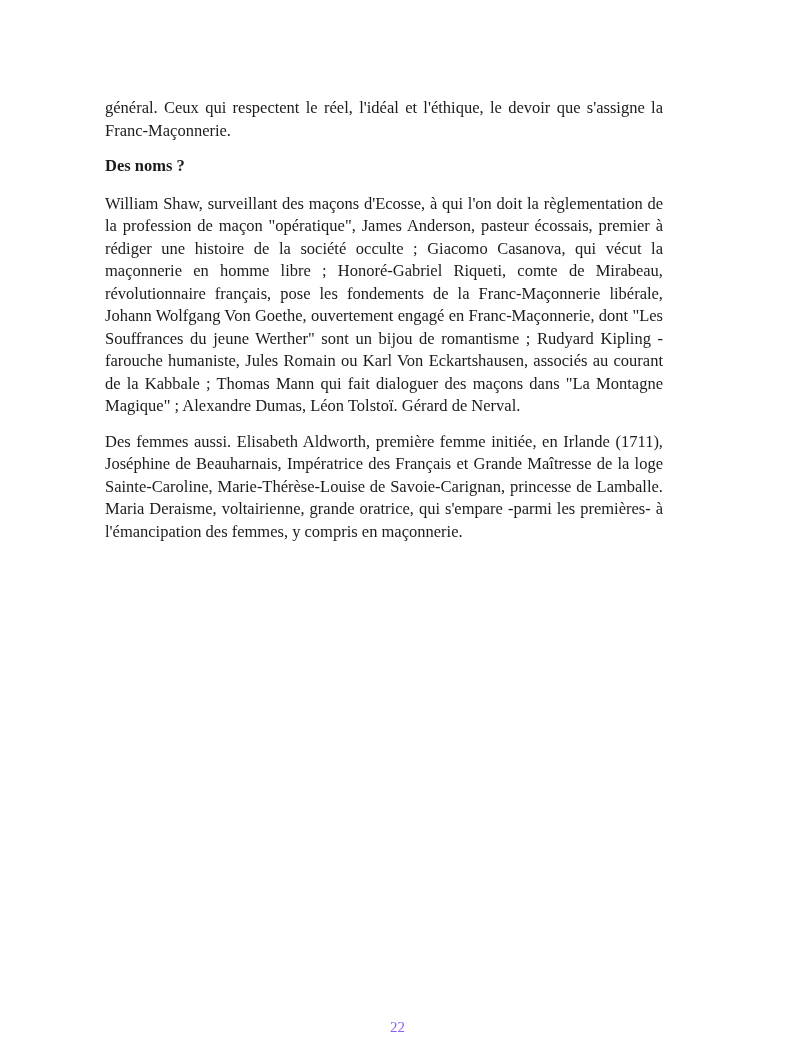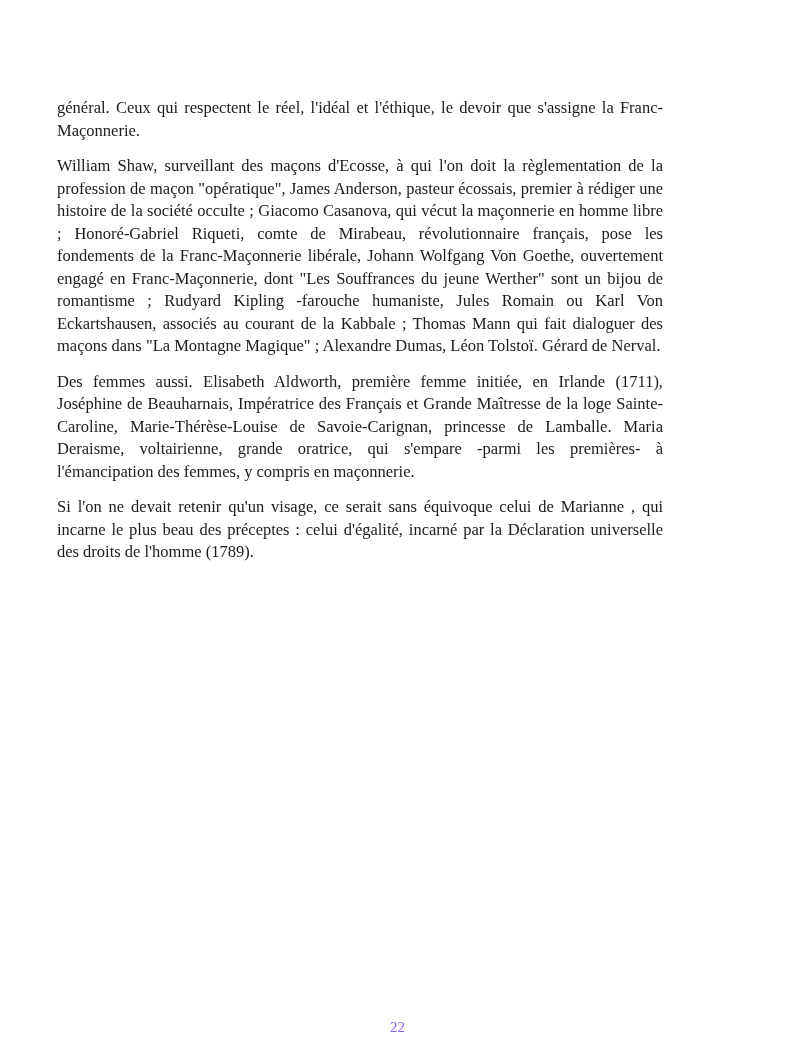--- a/index.html
+++ b/index.html
@@ -6,21 +6,21 @@
     margin: 0;
     padding: 0;
     background: #ffffff;
   }
   .page {
     position: relative;
     width: 795px;
     height: 1063px;
     background: #ffffff;
     box-sizing: border-box;
-    padding: 97px 132px 0 57px;
+    padding: 97px 132px 0 105px;
     font-family: "Liberation Serif", "DejaVu Serif", serif;
     color: #1b1b1b;
   }
   .page p {
     margin: 0 0 13px 0;
     font-size: 16.5px;
     line-height: 22.5px;
     text-align: justify;
     text-justify: inter-word;
   }
@@ -39,17 +39,17 @@
     text-align: center;
     font-size: 15px;
     color: #8b5cf6;
   }
 </style>
 </head>
 <body>
 
 <div class="page">
   <p>général. Ceux qui respectent le réel, l'idéal et l'éthique, le devoir que s'assigne la Franc-Maçonnerie.</p>
+  <h2>Des noms ?</h2>
   <p>William Shaw, surveillant des maçons d'Ecosse, à qui l'on doit la règlementation de la profession de maçon "opératique", James Anderson, pasteur écossais, premier à rédiger une histoire de la société occulte ; Giacomo Casanova, qui vécut la maçonnerie en homme libre ; Honoré-Gabriel Riqueti, comte de Mirabeau, révolutionnaire français, pose les fondements de la Franc-Maçonnerie libérale, Johann Wolfgang Von Goethe, ouvertement engagé en Franc-Maçonnerie, dont "Les Souffrances du jeune Werther" sont un bijou de romantisme ; Rudyard Kipling -farouche humaniste, Jules Romain ou Karl Von Eckartshausen, associés au courant de la Kabbale ; Thomas Mann qui fait dialoguer des maçons dans "La Montagne Magique" ; Alexandre Dumas, Léon Tolstoï. Gérard de Nerval.</p>
   <p>Des femmes aussi. Elisabeth Aldworth, première femme initiée, en Irlande (1711), Joséphine de Beauharnais, Impératrice des Français et Grande Maîtresse de la loge Sainte-Caroline, Marie-Thérèse-Louise de Savoie-Carignan, princesse de Lamballe. Maria Deraisme, voltairienne, grande oratrice, qui s'empare -parmi les premières- à l'émancipation des femmes, y compris en maçonnerie.</p>
-  <p>Si l'on ne devait retenir qu'un visage, ce serait sans équivoque celui de Marianne , qui incarne le plus beau des préceptes : celui d'égalité, incarné par la Déclaration universelle des droits de l'homme (1789).</p>
   <div class="page-footer">22</div>
 </div>
 
 </body></html>

